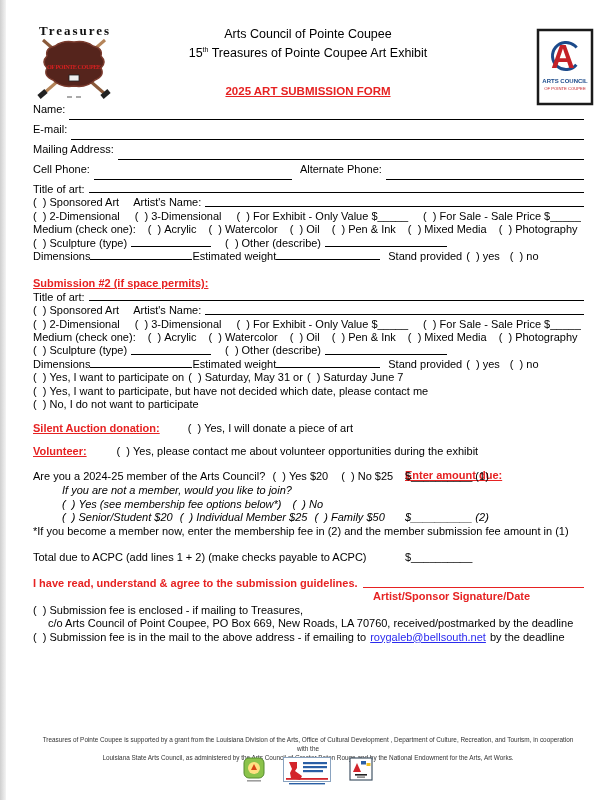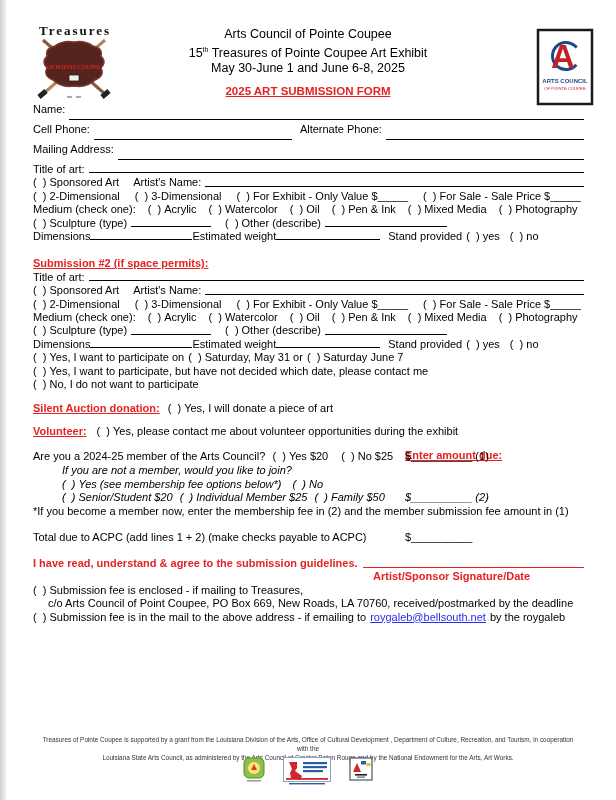--- a/index.html
+++ b/index.html
@@ -22,21 +22,21 @@
   .fill{border-bottom:1px solid #000;align-self:flex-end;margin-bottom:3px;height:1px;}
   .fill.grow{flex:1;}
   .srow{display:flex;align-items:baseline;line-height:13.4px;white-space:pre;}
   .cb{white-space:pre;}
   .opt{display:inline-flex;align-items:baseline;white-space:pre;}
   .opt .cb{margin-right:3px;}
   .red-head{color:#e62222;font-weight:bold;text-decoration:underline;line-height:13.4px;white-space:pre;}
   .gap14{margin-left:14px;} .gap10{margin-left:10px;}
   .gap8{margin-left:8px;} .gap4{margin-left:4px;}
   .mt14{margin-top:14px;} .mt12{margin-top:12px;} .mt11{margin-top:11px;}
-  .mt10{margin-top:10px;} .mt13{margin-top:13px;}
+  .mt10{margin-top:10px;gap:20px;} .mt13{margin-top:13px;}
   .dimrow{display:flex;align-items:baseline;line-height:13.4px;}
   .dimrow .opt{margin-right:15px;}
   .medrow{display:flex;align-items:baseline;line-height:13.4px;}
   .medrow .opt{margin-left:12px;}
   .feerow{position:relative;line-height:13.6px;}
   .amt{position:absolute;left:372px;top:0;white-space:pre;}
   .indent29{margin-left:29px;font-style:italic;}
   .agree-row{display:flex;align-items:baseline;color:#e62222;font-weight:bold;line-height:13.4px;margin-top:12px;}
   .sig-line{flex:1;border-bottom:1.5px solid #e62222;align-self:flex-end;margin-bottom:2px;margin-left:5px;height:1px;}
   .sig-label{color:#e62222;font-weight:bold;text-align:left;margin-left:340px;width:215px;line-height:13.4px;}
@@ -63,21 +63,20 @@
     <text x="41" y="49" text-anchor="middle" font-family="Liberation Serif, serif" font-size="6.2" font-weight="bold" fill="#d42020" textLength="54">OF POINTE COUPEE</text>
     <rect x="36" y="55" width="10" height="6" fill="#efefef" stroke="#222" stroke-width="0.8"></rect>
     <rect x="34" y="76" width="5" height="2" fill="#aaa"></rect>
     <rect x="43" y="76" width="5" height="2" fill="#aaa"></rect>
   </svg>
 </div>
 
 <div class="hdr-titles">
   <div>Arts Council of Pointe Coupee</div>
   <div><span>15</span><sup>th</sup><span> Treasures of Pointe Coupee Art Exhibit</span></div>
-  <div>May 30-June 1 and June 6-8, 2025</div>
 </div>
 
 <div class="form-title">2025 ART SUBMISSION FORM</div>
 
 <div class="logo-right">
   <svg width="58" height="78" viewBox="0 0 58 78">
     <rect x="2" y="2" width="54" height="74" fill="#fff" stroke="#1a1a1a" stroke-width="2.5"></rect>
     <circle cx="30" cy="28" r="13.5" fill="none" stroke="#1b4a8a" stroke-width="3" stroke-dasharray="66 19" transform="rotate(40 30 28)"></circle>
     <text x="27" y="40" text-anchor="middle" font-family="Liberation Sans, sans-serif" font-size="33" font-weight="bold" fill="#c42127">A</text>
     <text x="29" y="55" text-anchor="middle" font-family="Liberation Sans, sans-serif" font-size="6" font-weight="bold" fill="#1b4a8a">ARTS COUNCIL</text>
@@ -85,27 +84,31 @@
   </svg>
 </div>
 
 <div class="content">
 
   <div class="frow">
     <span class="lbl">Name:</span>
     <span class="fill grow gap4"></span>
   </div>
   <div class="frow">
+    <span class="lbl">E-mail:</span>
+    <span class="fill grow gap4"></span>
+  </div>
+  <div class="frow">
+    <span class="lbl">Mailing Address:</span>
+    <span class="fill grow gap4"></span>
+  </div>
+  <div class="frow">
     <span class="lbl">Cell Phone:</span>
     <span class="fill gap4" style="width:198px"></span>
     <span class="lbl gap8">Alternate Phone:</span>
-    <span class="fill grow gap4"></span>
-  </div>
-  <div class="frow">
-    <span class="lbl">Mailing Address:</span>
     <span class="fill grow gap4"></span>
   </div>
 
   <div class="srow" style="display:flex;">
     <span>Title of art:</span>
     <span class="fill grow gap4"></span>
   </div>
   <div class="srow">
     <span class="opt"><span class="cb">(  )</span><span>Sponsored Art</span></span>
     <span class="gap14">Artist's Name:</span>
@@ -243,21 +246,21 @@
 
   <div class="srow">
     <span class="opt"><span class="cb">(  )</span><span>Submission fee is enclosed - if mailing to Treasures,</span></span>
   </div>
   <div class="srow" style="margin-left:15px">
     <span>c/o Arts Council of Point Coupee, PO Box 669, New Roads, LA 70760, received/postmarked by the deadline</span>
   </div>
   <div class="srow">
     <span class="opt"><span class="cb">(  )</span><span>Submission fee is in the mail to the above address - if emailing to</span></span>
     <span class="link gap4">roygaleb@bellsouth.net</span>
-    <span class="gap4">by the roygaleb</span>
+    <span class="gap4">by the deadline</span>
   </div>
 </div>
 
 <div class="footer-text">
   <div>Treasures of Pointe Coupee is supported by a grant from the Louisiana Division of the Arts, Office of Cultural Development , Department of Culture, Recreation, and Tourism, in cooperation with the</div>
   <div>Louisiana State Arts Council, as administered by the Arts Council of Greater Baton Rouge and by the National Endowment for the Arts, Art Works.</div>
 </div>
 
 <div class="footer-logos">
   <svg width="22" height="28" viewBox="0 0 22 28">

